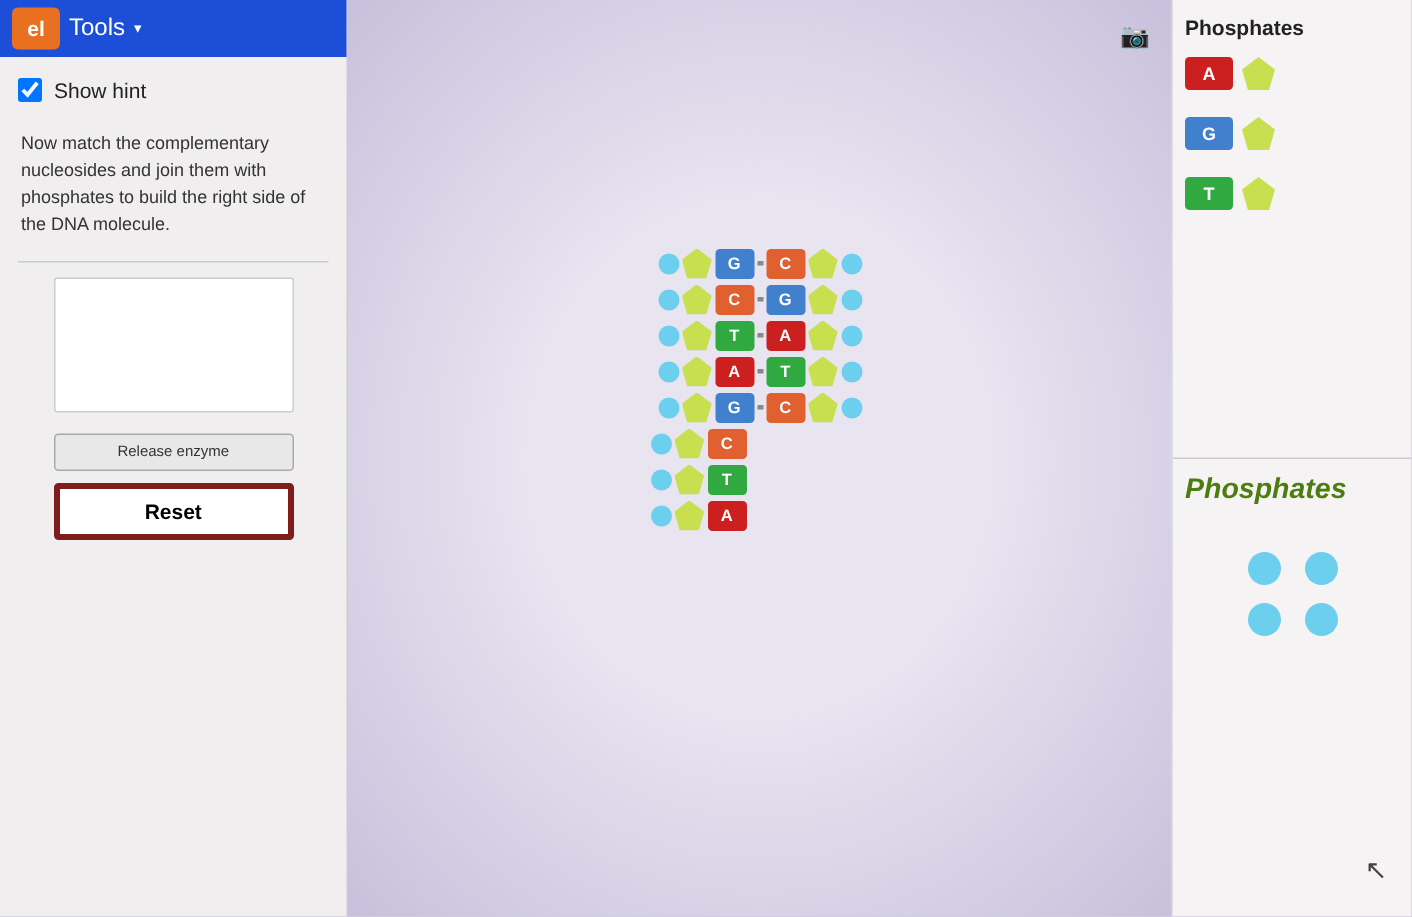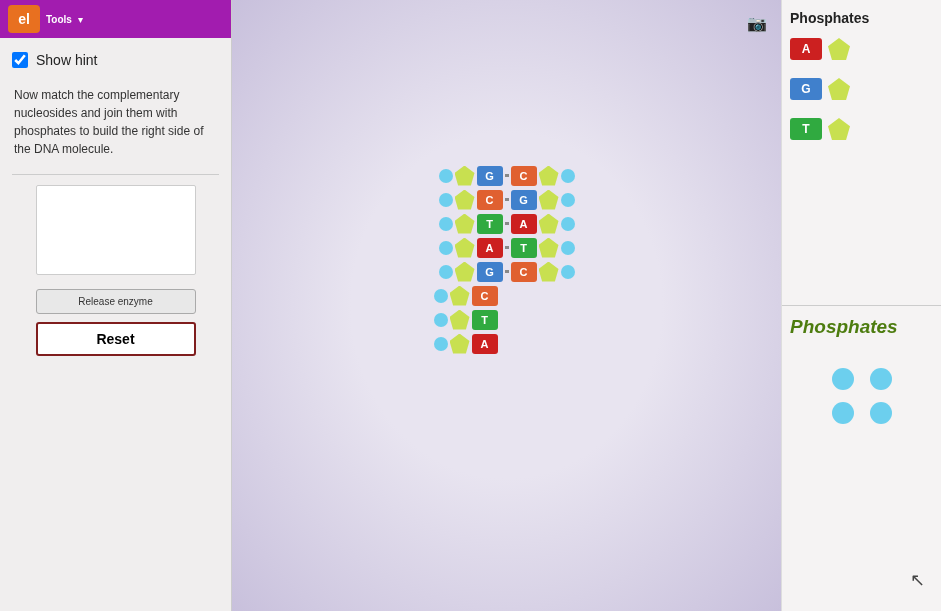--- a/index.html
+++ b/index.html
@@ -18,21 +18,21 @@
     .left-panel {
       width: 232px;
       min-width: 232px;
       background: #f0eeee;
       display: flex;
       flex-direction: column;
       border-right: 1px solid #ccc;
     }
 
     .toolbar {
-      background: #a21caf;
+      background: #1d4ed8;
       height: 38px;
       display: flex;
       align-items: center;
       padding: 0 8px;
       gap: 6px;
     }
 
     .toolbar-logo {
       width: 32px;
       height: 28px;
@@ -41,22 +41,22 @@
       display: flex;
       align-items: center;
       justify-content: center;
       color: white;
       font-weight: bold;
       font-size: 14px;
     }
 
     .toolbar-title {
       color: white;
-      font-size: 10px;
-      font-weight: bold;
+      font-size: 16px;
+      font-weight: normal;
     }
 
     .toolbar-arrow {
       color: white;
       font-size: 10px;
     }
 
     .left-content {
       padding: 14px 12px;
       flex: 1;
@@ -117,21 +117,21 @@
       text-align: center;
       color: #333;
     }
 
     .btn-reset {
       display: block;
       width: 160px;
       margin: 0 auto;
       padding: 7px 0;
       background: white;
-      border: 2px solid #7f1d1d;
+      border: 4px solid #7f1d1d;
       border-radius: 3px;
       font-size: 14px;
       font-weight: bold;
       cursor: pointer;
       text-align: center;
       color: #000;
     }
 
     
     .center-panel {

